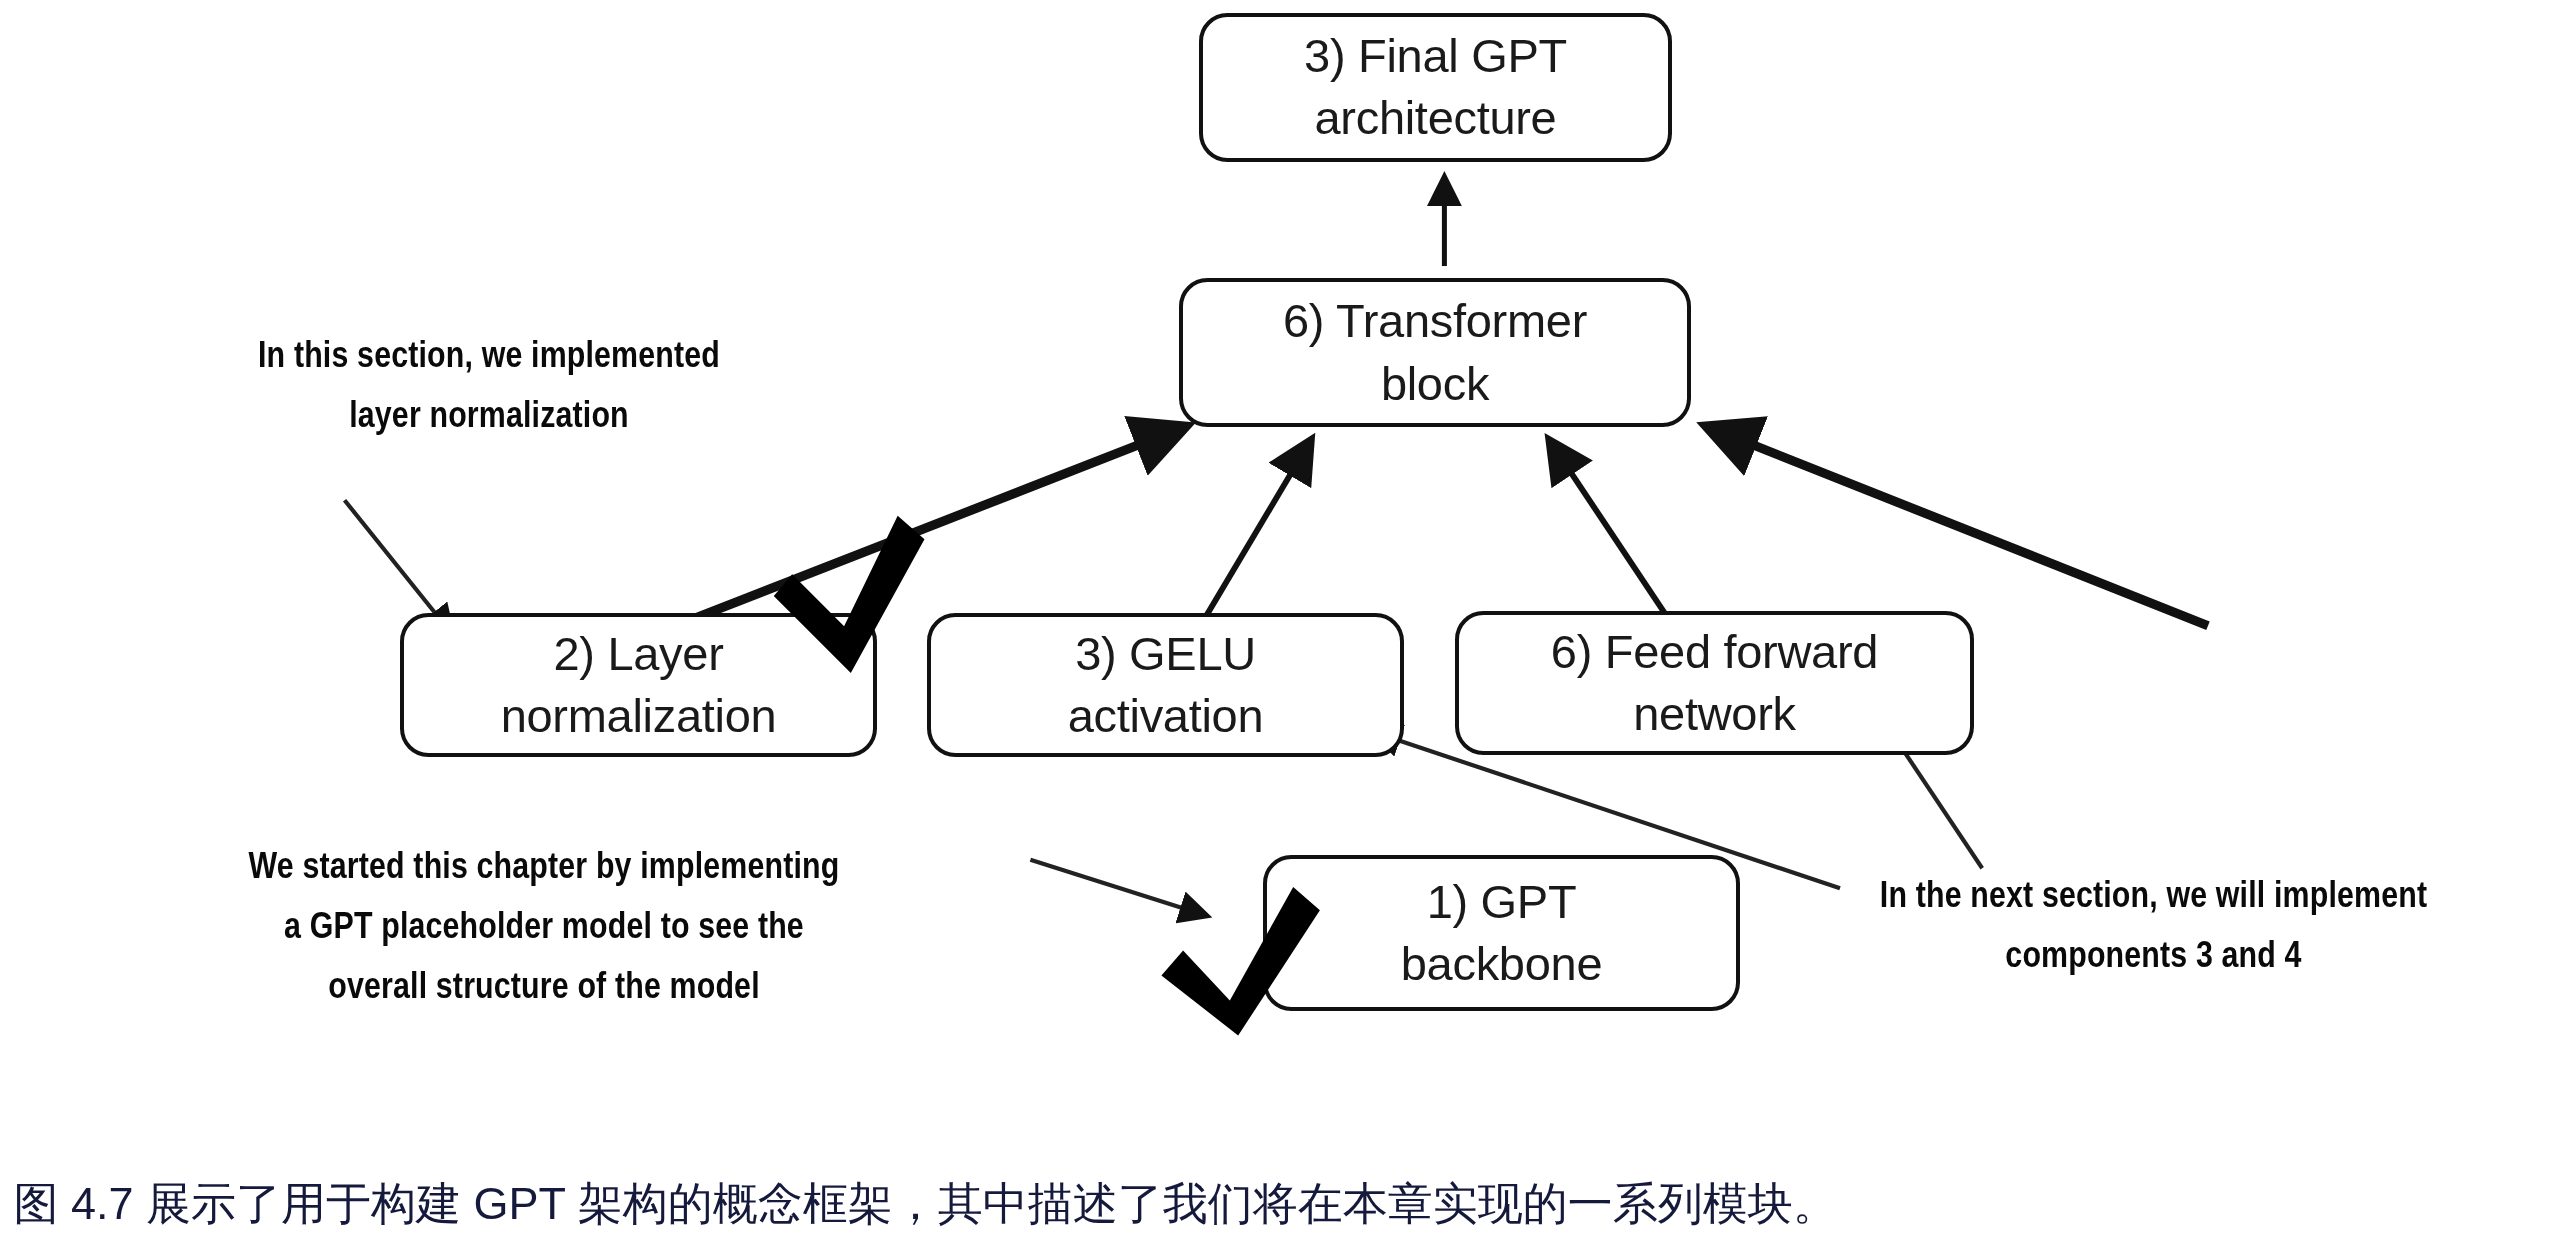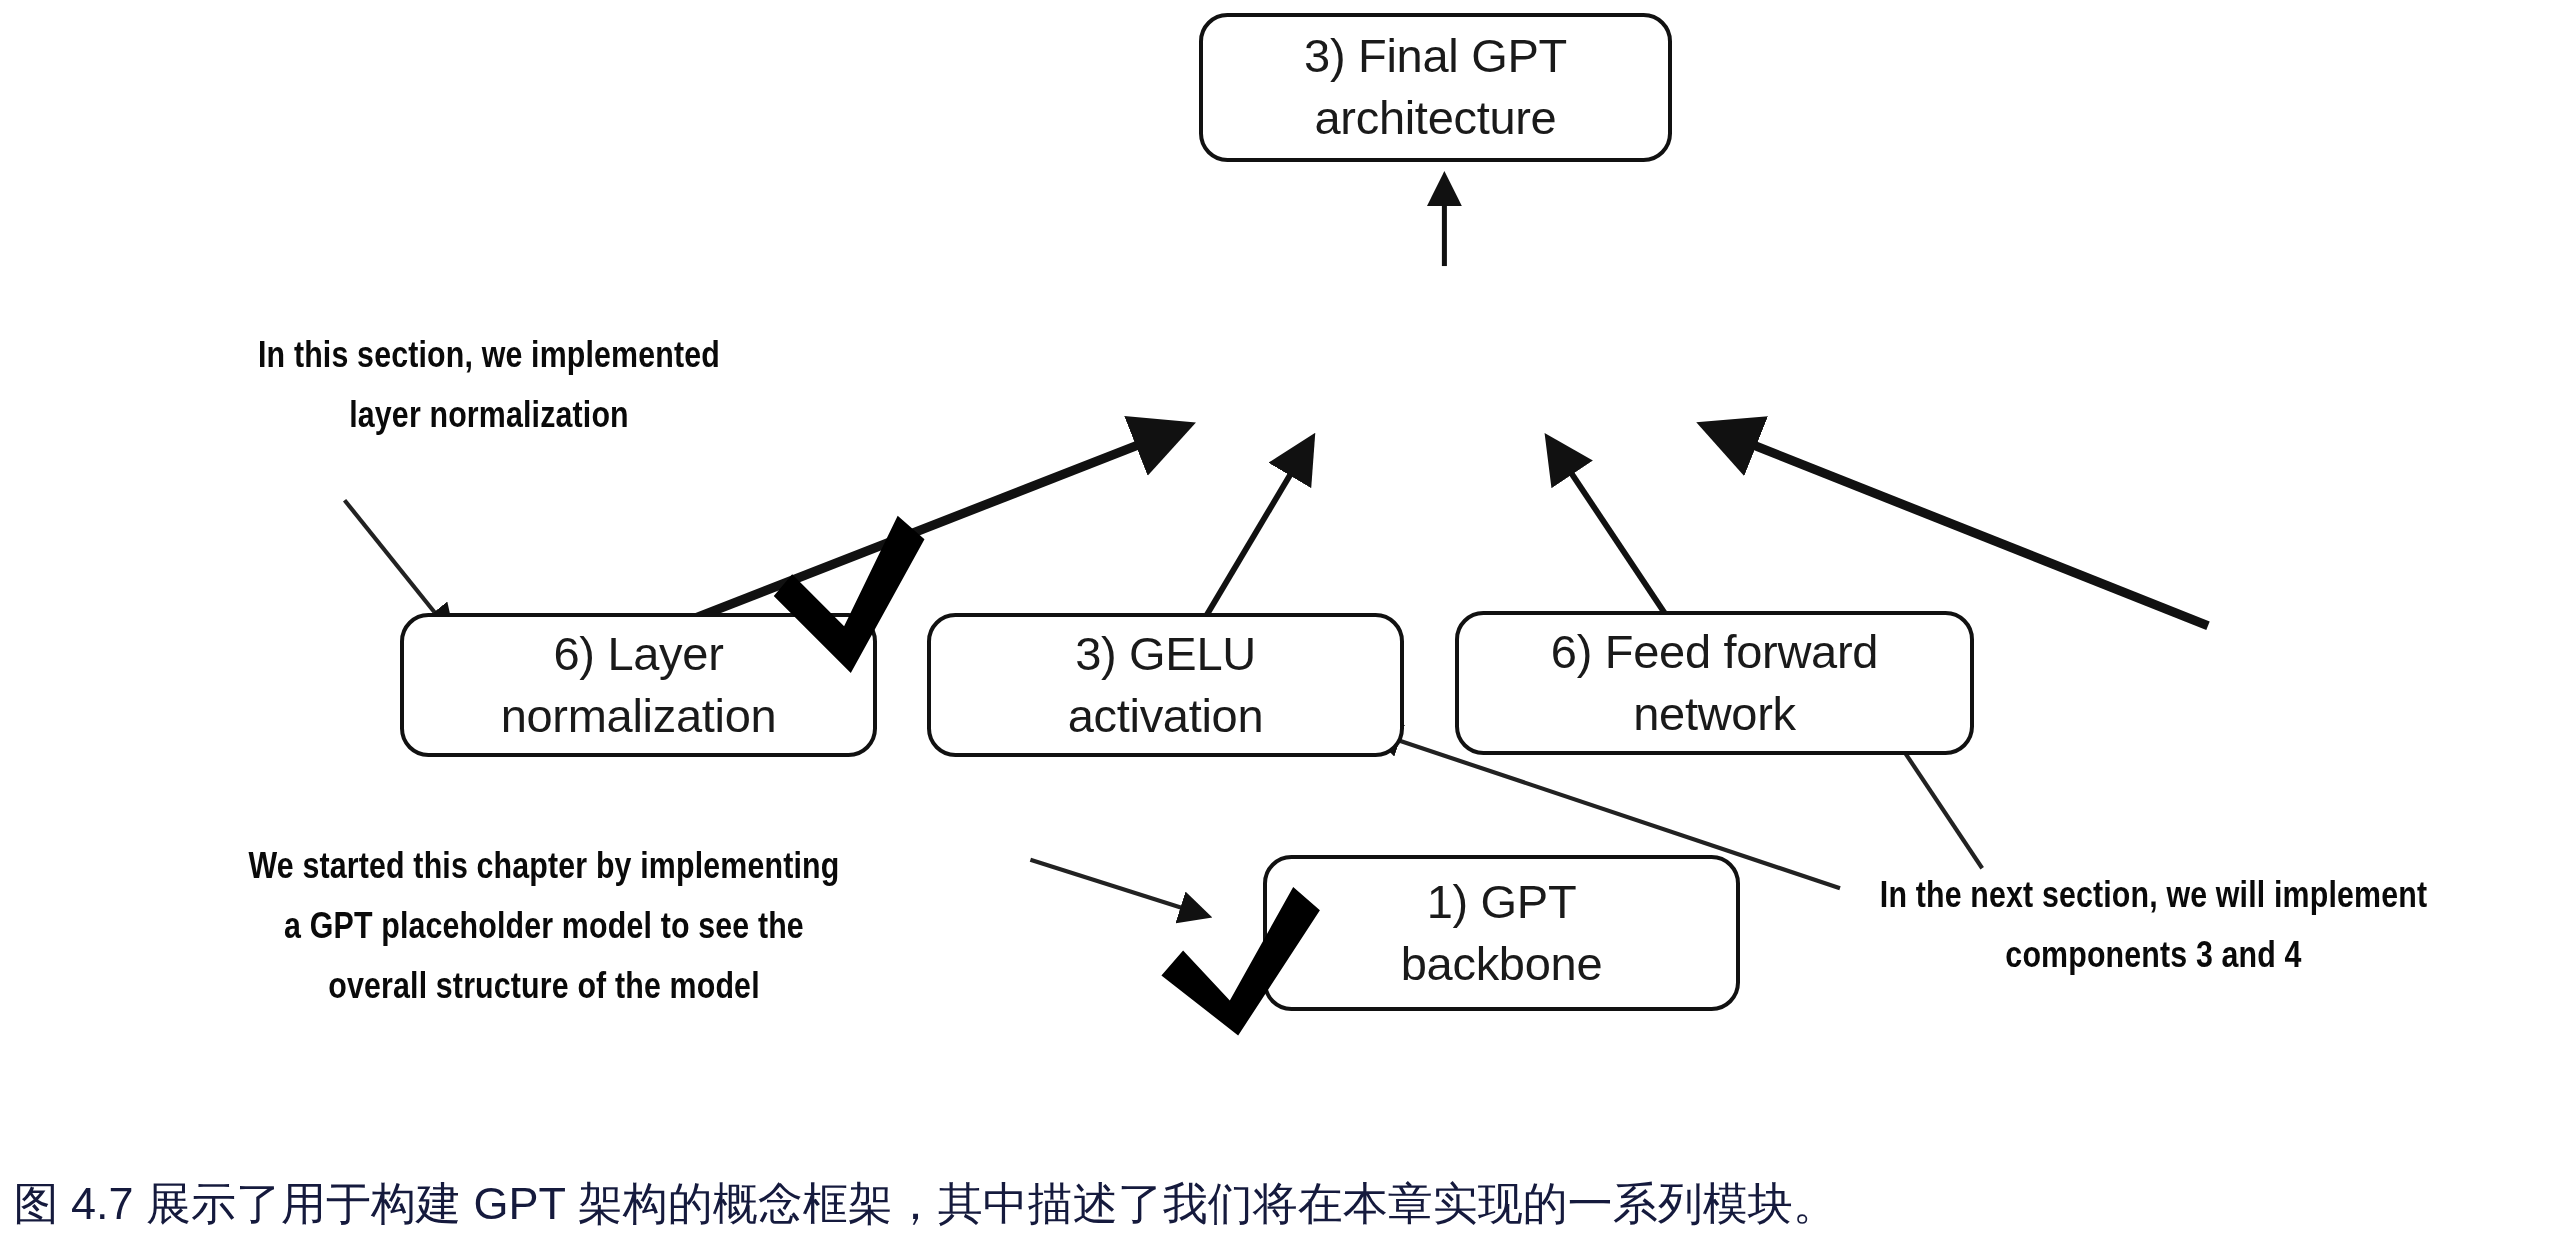--- a/index.html
+++ b/index.html
@@ -131,22 +131,24 @@
     </g>
 
     <g>
       <line x1="2370" y1="1038" x2="2255" y2="866" stroke="#222222" stroke-width="5" marker-end="url(#ahs)"></line>
     </g>
   </svg>
 
   <div class="node" style="left:1199px; top:12.5px; width:473px; height:149px;">3) Final GPT
 architecture</div>
 
+  <div class="node" style="left:1179px; top:278px; width:512px; height:149px;">6) Transformer
+block</div>
 
-  <div class="node" style="left:400px; top:613px; width:477px; height:144px;">6) Layer
+  <div class="node" style="left:400px; top:613px; width:477px; height:144px;">2) Layer
 normalization</div>
 
   <div class="node" style="left:927px; top:613px; width:477px; height:144px;">3) GELU
 activation</div>
 
   <div class="node" style="left:1455px; top:611px; width:519px; height:144px;">6) Feed forward
 network</div>
 
 
   <div class="node" style="left:1263px; top:855px; width:477px; height:156px;">1) GPT

